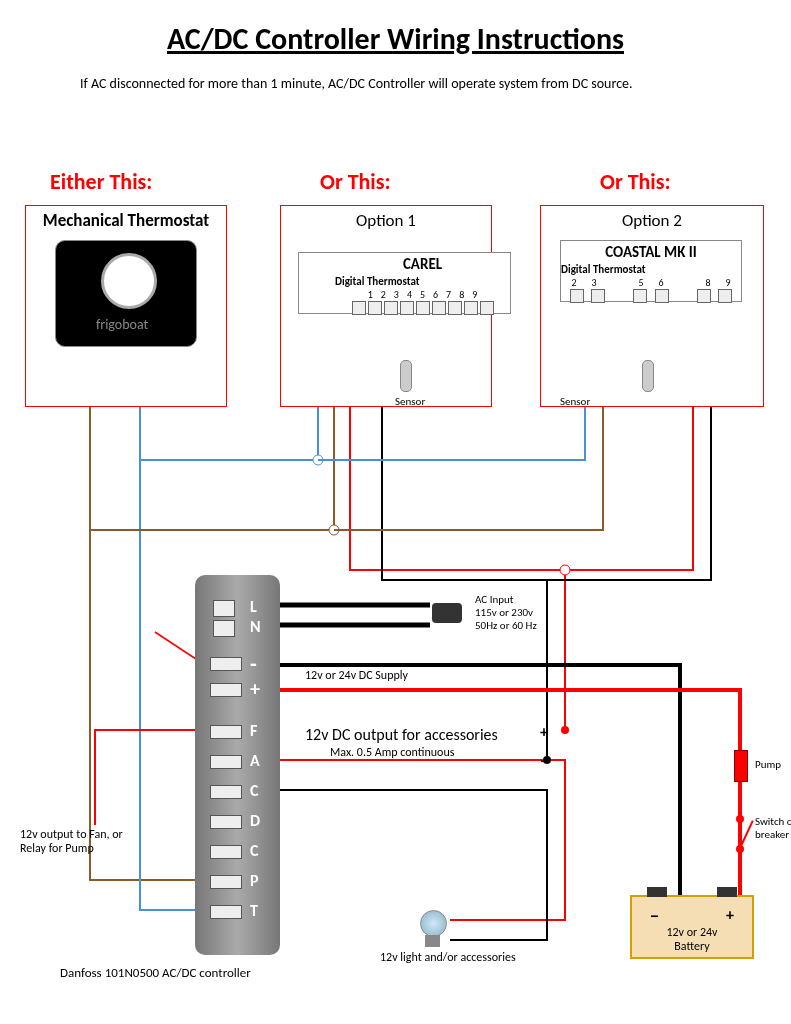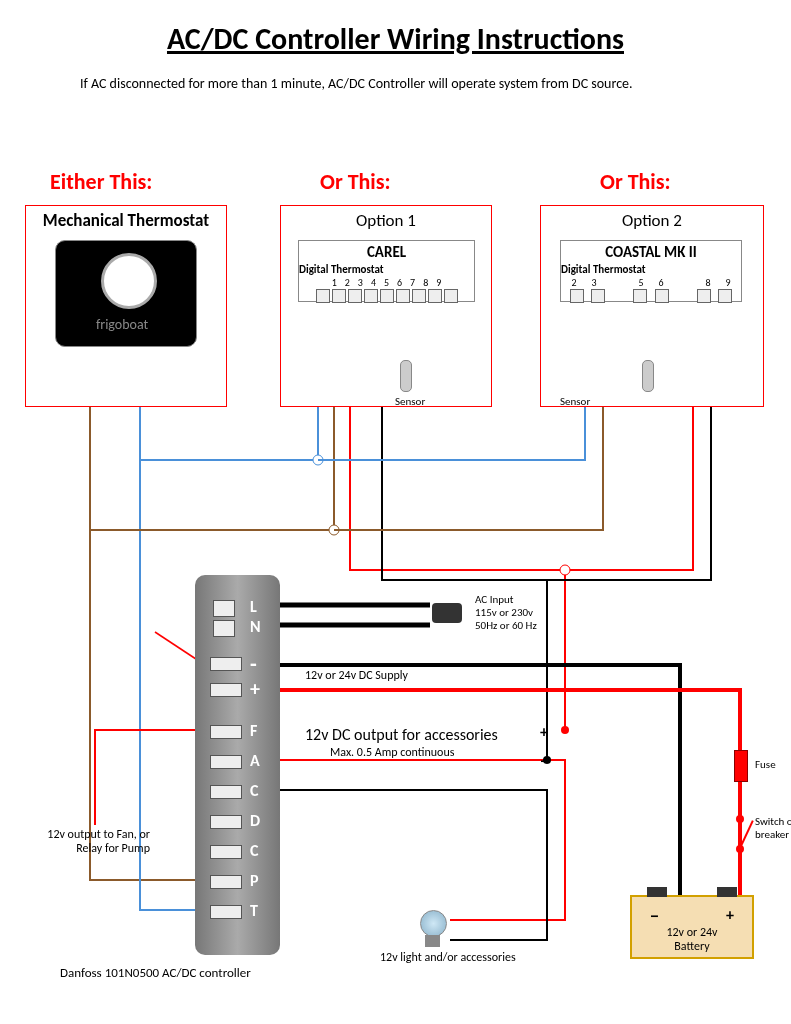--- a/index.html
+++ b/index.html
@@ -100,21 +100,21 @@
     <div class="box-title" style="font-weight:bold;">Mechanical Thermostat</div>
   </div>
   <div class="thermostat-device" style="top:240px; left:55px; width:140px; height:105px;">
     <div class="thermostat-dial" style="top:12px; left:45px; width:50px; height:50px;"></div>
     <div class="frigoboat" style="top:75px; left:40px;">frigoboat</div>
   </div>
 
   <div class="box" style="top:205px; left:280px; width:210px; height:200px;">
     <div class="box-title">Option 1</div>
   </div>
-  <div class="digital-box" style="top:240px; left:298px; width:175px; height:60px;">
+  <div class="digital-box" style="top:252px; left:298px; width:175px; height:60px;padding-left:36px;">
     <div class="digital-header">CAREL</div>
     <div class="digital-sub">Digital Thermostat</div>
     <div class="terminals-row">
       <span>1</span>
         <span>2</span>
         <span>3</span>
         <span>4</span>
         <span>5</span>
         <span>6</span>
         <span>7</span>
@@ -197,36 +197,36 @@
   <div class="small-label" style="top:593px; left:475px; white-space:pre-line;">AC Input
 115v or 230v
 50Hz or 60 Hz</div>
 
   <div class="small-label" style="top:668px; left:305px; font-size:12px;">12v or 24v DC Supply</div>
   <div class="small-label" style="top:725px; left:305px; font-size:16px;">12v DC output for accessories</div>
   <div class="small-label" style="top:722px; left:540px; font-size:16px; font-weight:bold;">+</div>
   <div class="small-label" style="top:745px; left:330px; font-size:12px;">Max. 0.5 Amp continuous</div>
   <div class="small-label" style="top:750px; left:540px; font-size:18px; font-weight:bold;">−</div>
 
-  <div class="small-label" style="top:827px; left:20px; font-size:12px; width:130px;text-align:right;">12v output to Fan, or Relay for Pump</div>
+  <div class="small-label" style="top:827px; left:20px; font-size:12px; width:130px;">12v output to Fan, or Relay for Pump</div>
 
   <div class="bulb" style="top:910px; left:420px;"></div>
   <div style="position:absolute; top:935px; left:425px; width:15px; height:12px; background:#888;"></div>
   <div class="small-label" style="top:950px; left:380px; font-size:12px;">12v light and/or accessories</div>
 
   <div class="battery" style="top:895px; left:630px;">
     <div style="position:absolute; top:-10px; left:15px; width:20px; height:10px; background:#333;"></div>
     <div style="position:absolute; top:-10px; right:15px; width:20px; height:10px; background:#333;"></div>
     <div style="position:absolute; top:8px; left:18px; font-size:18px; font-weight:bold;">−</div>
     <div style="position:absolute; top:8px; right:18px; font-size:16px; font-weight:bold;">+</div>
     <div style="padding-top:28px; white-space:pre-line;">12v or 24v
 Battery</div>
   </div>
 
   <div class="fuse" style="top:750px; left:734px;"></div>
-  <div class="small-label" style="top:758px; left:755px;">Fuse</div>
+  <div class="small-label" style="top:758px; left:755px;">Pump</div>
 
   <div class="switch-dot" style="top:815px; left:736px;"></div>
   <div class="switch-dot" style="top:845px; left:736px;"></div>
   <div style="position:absolute; top:818px; left:740px; width:2px; height:28px; background:red; transform:rotate(25deg); transform-origin:bottom;"></div>
   <div class="small-label" style="top:815px; left:755px; width:60px;">Switch or breaker</div>
 
 </div>
 
 </body></html>

